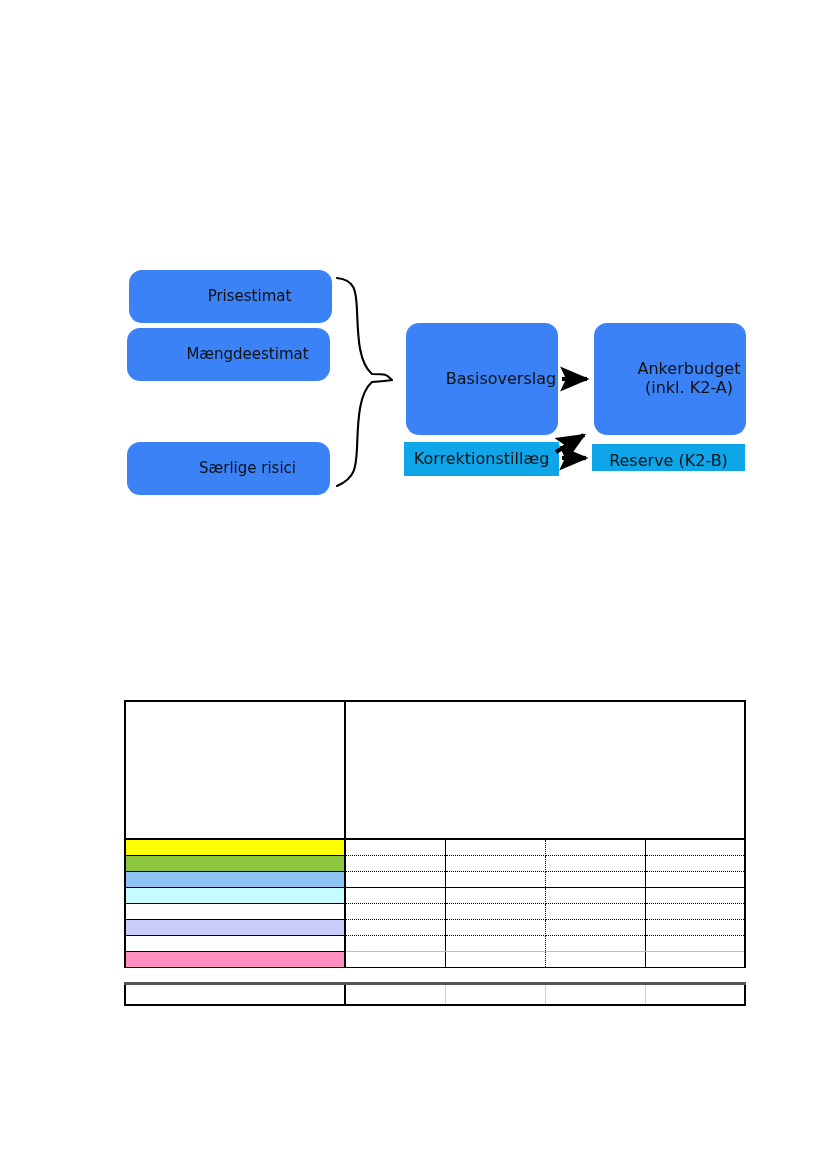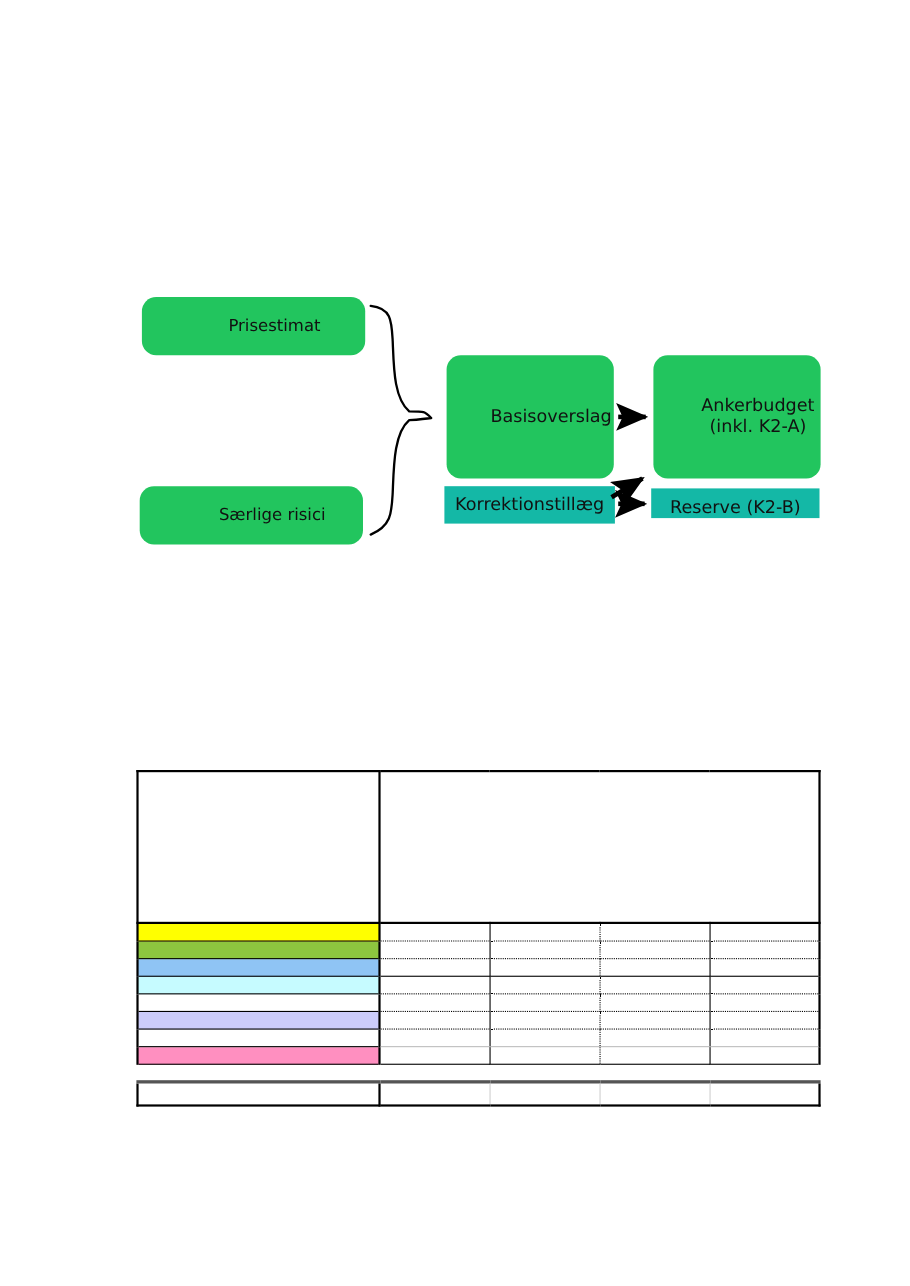--- a/index.html
+++ b/index.html
@@ -39,26 +39,26 @@
     display: flex;
     align-items: center;
     justify-content: center;
     text-align: center;
     color: #111111;
     line-height: 1.18;
     white-space: nowrap;
   }
 
   .node.rounded {
-    background: #22c55e;
+    background: #3b82f6;
     border-radius: 13px;
     padding-left: 38px;
   }
   .node.flat {
-    background: #14b8a6;
+    background: #0ea5e9;
     border-radius: 0;
   }
 
   
   #n-prisestimat       { left:129px; top:270px; width:203px; height:53px; font-size:15px; }
   #n-maengdeestimat    { left:127px; top:328px; width:203px; height:53px; font-size:15px; }
   #n-konstruktioner    { left:127px; top:385px; width:203px; height:53px; font-size:15px; }
   #n-risici            { left:127px; top:442px; width:203px; height:53px; font-size:15px; }
 
   
@@ -157,20 +157,23 @@
 <body>
 
 <div id="page">
 
   <div id="diagram">
 
     <div class="node rounded" id="n-prisestimat">
       <span class="node-label">Prisestimat</span>
     </div>
 
+    <div class="node rounded" id="n-maengdeestimat">
+      <span class="node-label">Mængdeestimat</span>
+    </div>
 
 
     <div class="node rounded" id="n-risici">
       <span class="node-label">Særlige risici</span>
     </div>
 
     <div class="node rounded" id="n-basisoverslag">
       <span class="node-label">Basisoverslag</span>
     </div>
 

